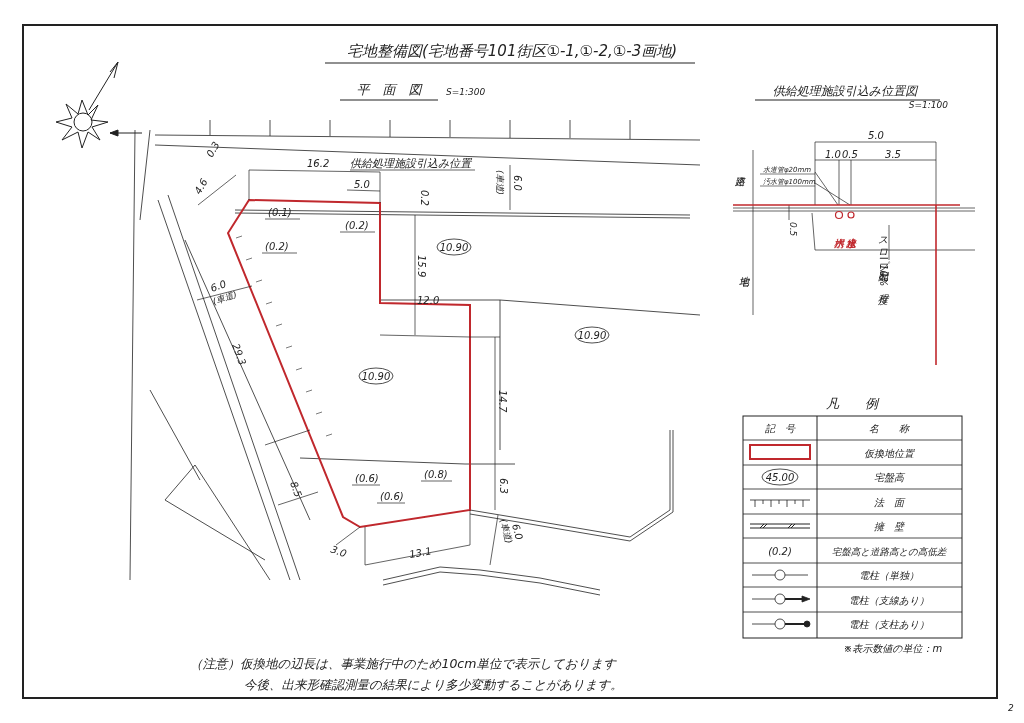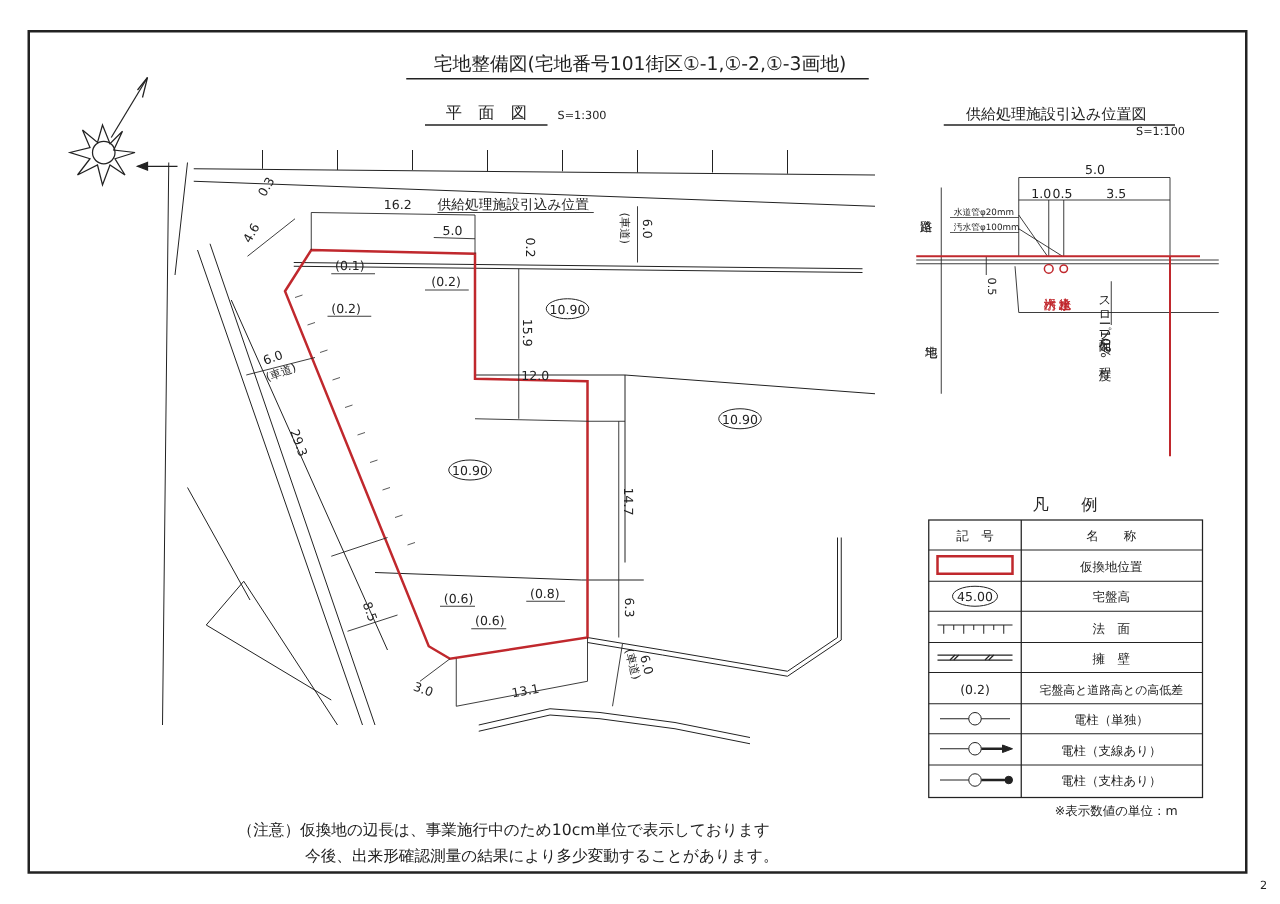--- a/index.html
+++ b/index.html
@@ -1,17 +1,17 @@
 <!DOCTYPE html>
 <html><head>
 <meta charset="utf-8">
 <style>
   html,body{margin:0;padding:0;background:#ffffff;}
   body{width:1024px;height:723px;position:relative;overflow:hidden;font-family:"DejaVu Sans",sans-serif;color:#222;}
-  #sheet{position:absolute;left:0;top:0;width:1024px;height:723px;}
+  #sheet{position:absolute;left:0;top:0;width:1024px;height:723px;font-style:italic;}
   svg text{font-family:"DejaVu Sans",sans-serif;fill:#222;}
   .red text{fill:#c0282d;}
 </style>
 </head>
 <body>
 
 <div id="sheet">
 <svg width="1024" height="723" viewBox="0 0 1024 723" xmlns="http://www.w3.org/2000/svg">
 
   <rect x="23" y="25" width="974" height="673" fill="none" stroke="#222" stroke-width="2"></rect>

